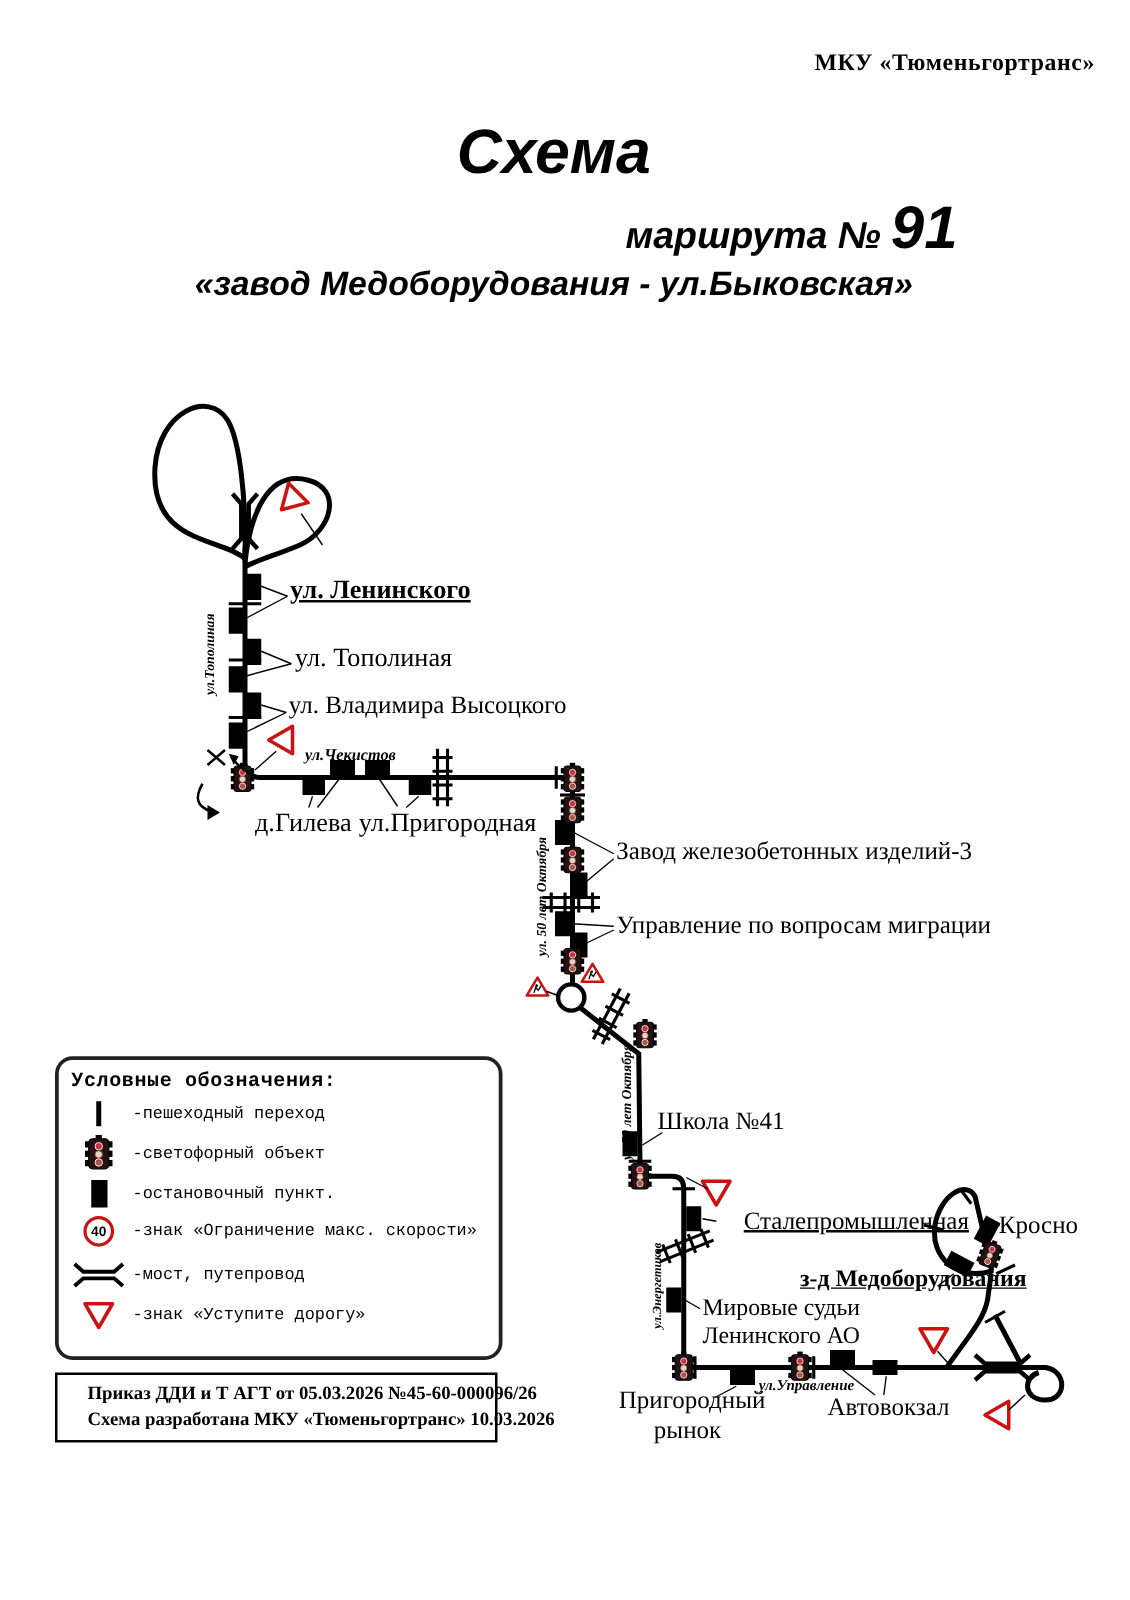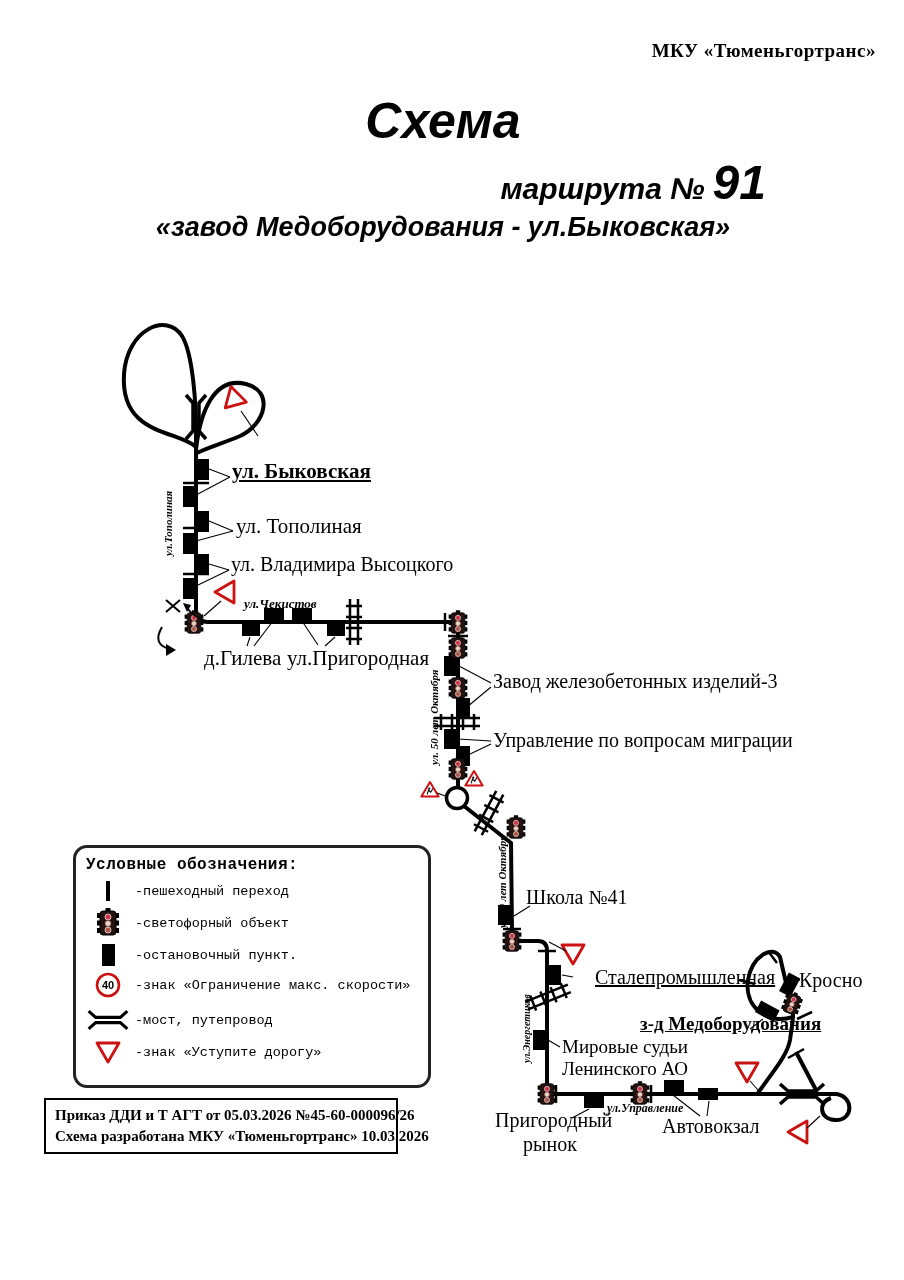--- a/index.html
+++ b/index.html
@@ -14,27 +14,27 @@
   .t2-prefix { font-size:30px; }
   .t2-num { font-size:48px; }
   .t3 { font-size:27px; margin-top:2px; }
   .mapsvg { position:absolute; left:0; top:0; }
   .lbl { position:absolute; font-family:"Liberation Serif",serif; font-size:20px; color:#000; white-space:pre-line; }
   .bu  { font-weight:bold; text-decoration:underline; }
   .street { position:absolute; font-family:"Liberation Serif",serif; font-style:italic; font-weight:bold; color:#000; white-space:nowrap; }
   .vstreet { transform:rotate(-90deg); transform-origin:left top; }
   .legend { position:absolute; left:44px; top:845px; width:358px; height:243px; box-sizing:border-box;
             border:3px solid #222; border-radius:14px; background:#fff; padding:8px 8px 4px 10px;
-            font-family:"Liberation Mono",monospace;margin-left:29px; }
+            font-family:"Liberation Mono",monospace; }
   .legend-title { font-weight:bold; font-size:16px; letter-spacing:.5px; }
   .legend-row { display:flex; align-items:center; gap:5px; margin-top:5px; }
   .legend-icon { width:44px; flex:none; display:flex; justify-content:center; align-items:center; }
   .legend-label { font-size:13.5px; white-space:nowrap; }
   .footnote { position:absolute; left:44px; top:1098px; width:354px; box-sizing:border-box;
-              border:2px solid #000; background:#fff; padding:5px 9px;
+              border:2px solid #000; background:#fff; padding:5px 24px;
               font-family:"Liberation Serif",serif; font-size:15px; font-weight:bold; line-height:1.4; white-space:nowrap; }
 </style>
 </head>
 <body>
 
 <div class="page">
 
   <div class="org">МКУ «Тюменьгортранс»</div>
 
   <div class="title-wrap">
@@ -199,21 +199,21 @@
 
     <g stroke="#000" fill="none">
       <path d="M166,600 L180,612 M166,612 L180,600" stroke-width="2"></path>
       <path d="M 205 621 Q 194 617 187 608" stroke-width="2"></path>
       <polygon points="183,603 191,605 187,612" fill="#000" stroke="none"></polygon>
       <path d="M 162 627 Q 152 644 169 649" stroke-width="2"></path>
       <polygon points="176,650 166,644 166,656" fill="#000" stroke="none"></polygon>
     </g>
   </svg>
 
-  <div class="lbl bu" style="left:232px;top:459px;font-size:21px;">ул. Быковская</div>
+  <div class="lbl bu" style="left:232px;top:459px;font-size:21px;">ул. Ленинского</div>
   <div class="lbl" style="left:236px;top:514px;font-size:21px;">ул. Тополиная</div>
   <div class="lbl" style="left:231px;top:553px;font-size:20px;">ул. Владимира Высоцкого</div>
   <div class="lbl" style="left:204px;top:646px;font-size:21px;">д.Гилева</div>
   <div class="lbl" style="left:287px;top:646px;font-size:21px;">ул.Пригородная</div>
   <div class="lbl" style="left:493px;top:670px;font-size:20px;">Завод железобетонных изделий-3</div>
   <div class="lbl" style="left:493px;top:729px;font-size:20px;">Управление по вопросам миграции</div>
   <div class="lbl" style="left:526px;top:886px;font-size:20px;">Школа №41</div>
   <div class="lbl" style="left:595px;top:966px;font-size:20px;text-decoration:underline;">Сталепромышленная</div>
   <div class="lbl" style="left:799px;top:969px;font-size:20px;">Кросно</div>
   <div class="lbl bu" style="left:640px;top:1013px;font-size:19px;">з-д Медоборудования</div>

